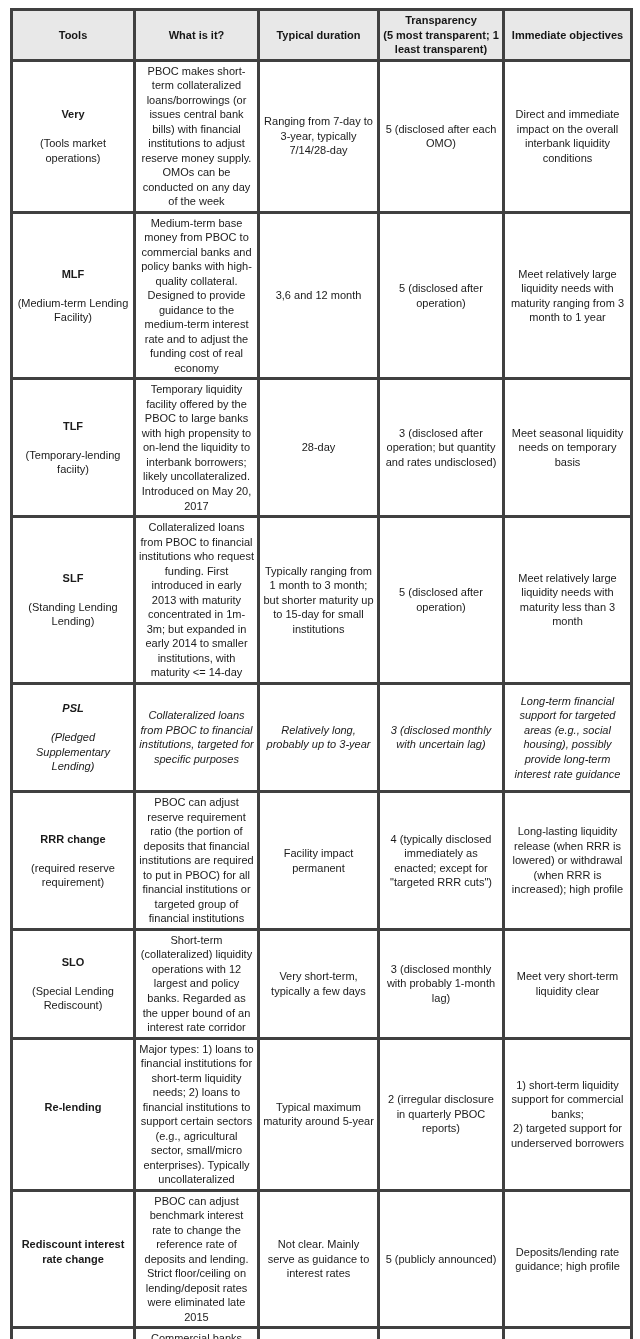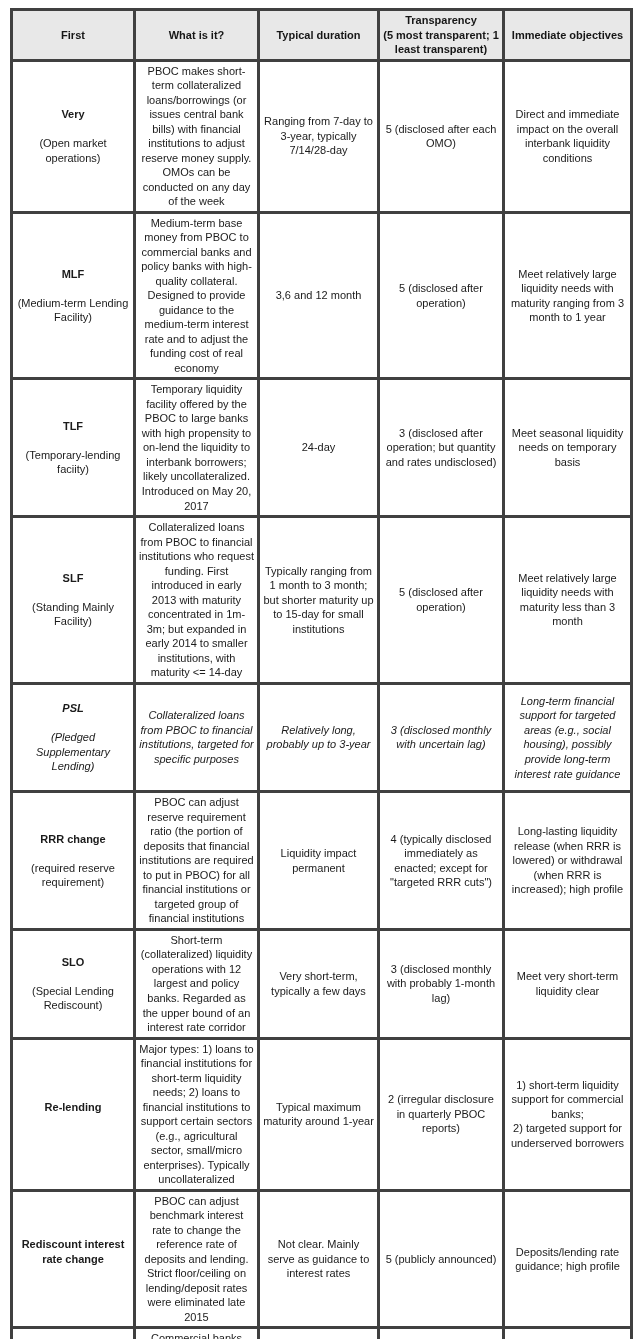--- a/index.html
+++ b/index.html
@@ -68,33 +68,33 @@
   <table class="policy-table">
     <colgroup>
       <col class="c1">
         <col class="c2">
         <col class="c3">
         <col class="c4">
         <col class="c5">
     </colgroup>
     <thead>
       <tr>
-        <th>First</th>
+        <th>Tools</th>
         <th>What is it?</th>
         <th>Typical duration</th>
         <th>Transparency
 (5 most transparent; 1 least transparent)</th>
         <th>Immediate objectives</th>
       </tr>
     </thead>
     <tbody>
       <tr>
         <td>
           <div class="tool-name">Very</div>
-          <div class="tool-sub">(Open market operations)</div>
+          <div class="tool-sub">(Tools market operations)</div>
         </td>
         <td>PBOC makes short-term collateralized loans/borrowings (or issues central bank bills) with financial institutions to adjust reserve money supply. OMOs can be conducted on any day of the week</td>
         <td>Ranging from 7-day to 3-year, typically 7/14/28-day</td>
         <td>5 (disclosed after each OMO)</td>
         <td>Direct and immediate impact on the overall interbank liquidity conditions</td>
       </tr>
       <tr>
         <td>
           <div class="tool-name">MLF</div>
           <div class="tool-sub">(Medium-term Lending Facility)</div>
@@ -103,28 +103,28 @@
         <td>3,6 and 12 month</td>
         <td>5 (disclosed after operation)</td>
         <td>Meet relatively large liquidity needs with maturity ranging from 3 month to 1 year</td>
       </tr>
       <tr>
         <td>
           <div class="tool-name">TLF</div>
           <div class="tool-sub">(Temporary-lending faciity)</div>
         </td>
         <td>Temporary liquidity facility offered by the PBOC to large banks with high propensity to on-lend the liquidity to interbank borrowers; likely uncollateralized. Introduced on May 20, 2017</td>
-        <td>24-day</td>
+        <td>28-day</td>
         <td>3 (disclosed after operation; but quantity and rates undisclosed)</td>
         <td>Meet seasonal liquidity needs on temporary basis</td>
       </tr>
       <tr>
         <td>
           <div class="tool-name">SLF</div>
-          <div class="tool-sub">(Standing Mainly Facility)</div>
+          <div class="tool-sub">(Standing Lending Lending)</div>
         </td>
         <td>Collateralized loans from PBOC to financial institutions who request funding. First introduced in early 2013 with maturity concentrated in 1m-3m; but expanded in early 2014 to smaller institutions, with maturity &lt;= 14-day</td>
         <td>Typically ranging from 1 month to 3 month; but shorter maturity up to 15-day for small institutions</td>
         <td>5 (disclosed after operation)</td>
         <td>Meet relatively large liquidity needs with maturity less than 3 month</td>
       </tr>
       <tr>
         <td>
           <div class="tool-name">PSL</div>
           <div class="tool-sub">(Pledged Supplementary Lending)</div>
@@ -133,41 +133,41 @@
         <td>Relatively long, probably up to 3-year</td>
         <td>3 (disclosed monthly with uncertain lag)</td>
         <td>Long-term financial support for targeted areas (e.g., social housing), possibly provide long-term interest rate guidance</td>
       </tr>
       <tr>
         <td>
           <div class="tool-name">RRR change</div>
           <div class="tool-sub">(required reserve requirement)</div>
         </td>
         <td>PBOC can adjust reserve requirement ratio (the portion of deposits that financial institutions are required to put in PBOC) for all financial institutions or targeted group of financial institutions</td>
-        <td>Liquidity impact permanent</td>
+        <td>Facility impact permanent</td>
         <td>4 (typically disclosed immediately as enacted; except for "targeted RRR cuts")</td>
         <td>Long-lasting liquidity release (when RRR is lowered) or withdrawal (when RRR is increased); high profile</td>
       </tr>
       <tr>
         <td>
           <div class="tool-name">SLO</div>
           <div class="tool-sub">(Special Lending Rediscount)</div>
         </td>
         <td>Short-term (collateralized) liquidity operations with 12 largest and policy banks. Regarded as the upper bound of an interest rate corridor</td>
         <td>Very short-term, typically a few days</td>
         <td>3 (disclosed monthly with probably 1-month lag)</td>
         <td>Meet very short-term liquidity clear</td>
       </tr>
       <tr>
         <td>
           <div class="tool-name">Re-lending</div>
           <div class="tool-sub"></div>
         </td>
         <td>Major types: 1) loans to financial institutions for short-term liquidity needs; 2) loans to financial institutions to support certain sectors (e.g., agricultural sector, small/micro enterprises). Typically uncollateralized</td>
-        <td>Typical maximum maturity around 1-year</td>
+        <td>Typical maximum maturity around 5-year</td>
         <td>2 (irregular disclosure in quarterly PBOC reports)</td>
         <td>1) short-term liquidity support for commercial banks;
 2) targeted support for underserved borrowers</td>
       </tr>
       <tr>
         <td>
           <div class="tool-name">Rediscount interest rate change</div>
           <div class="tool-sub"></div>
         </td>
         <td>PBOC can adjust benchmark interest rate to change the reference rate of deposits and lending. Strict floor/ceiling on lending/deposit rates were eliminated late 2015</td>

